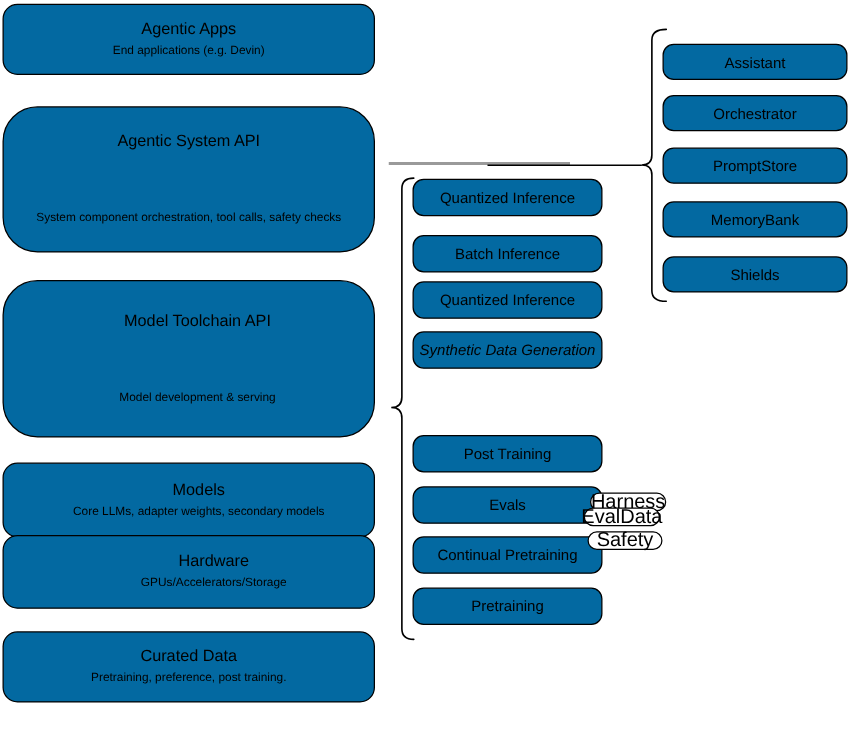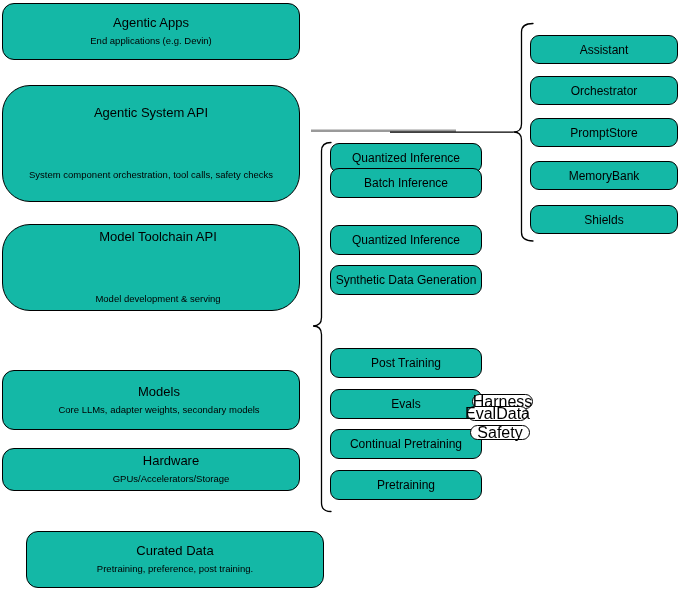--- a/index.html
+++ b/index.html
@@ -7,21 +7,21 @@
     position:relative;
     width:682px;height:591px;
     background:#ffffff;
     font-family:"Liberation Sans", sans-serif;
     color:#000000;
     overflow:hidden;
   }
   #wires{position:absolute;left:0;top:0;z-index:0;}
   .node{
     position:absolute;
-    background:#14b8a6;
+    background:#0369a1;
     border:1.3px solid #000000;
     box-sizing:border-box;
     display:flex;
     flex-direction:column;
     align-items:center;
     justify-content:center;
     text-align:center;
     z-index:1;
   }
   .stack-node{left:2px;width:298px;border-radius:12px;}
@@ -61,50 +61,50 @@
   <div class="node stack-node" style="top:3px;height:57px;">
     <div class="node-title">Agentic Apps</div>
     <div class="node-sub">End applications (e.g. Devin)</div>
   </div>
 
   <div class="node stack-node big" style="top:85px;height:117px;">
     <div class="node-title">Agentic System API</div>
     <div class="node-sub">System component orchestration, tool calls, safety checks</div>
   </div>
 
-  <div class="node stack-node big" style="top:224px;height:87px;padding-left:14px;">
+  <div class="node stack-node big" style="top:224px;height:126px;padding-left:14px;">
     <div class="node-title">Model Toolchain API</div>
     <div class="node-sub">Model development &amp; serving</div>
   </div>
 
   <div class="node stack-node" style="top:370px;height:60px;padding-left:16px;">
     <div class="node-title">Models</div>
     <div class="node-sub">Core LLMs, adapter weights, secondary models</div>
   </div>
 
-  <div class="node stack-node" style="top:448px;height:43px;padding-left:40px;">
+  <div class="node stack-node" style="top:428px;height:59px;padding-left:40px;">
     <div class="node-title">Hardware</div>
     <div class="node-sub">GPUs/Accelerators/Storage</div>
   </div>
 
-  <div class="node stack-node" style="top:531px;height:57px;margin-left:24px;">
+  <div class="node stack-node" style="top:505px;height:57px;">
     <div class="node-title">Curated Data</div>
     <div class="node-sub">Pretraining, preference, post training.</div>
   </div>
 
   <div class="node mid-node" style="top:143px;">
     <span>Quantized Inference</span>
   </div>
-  <div class="node mid-node" style="top:168px;text-align:center;">
+  <div class="node mid-node" style="top:188px;text-align:center;">
     <span>Batch Inference</span>
   </div>
   <div class="node mid-node" style="top:225px;">
     <span>Quantized Inference</span>
   </div>
-  <div class="node mid-node" style="top:265px;">
+  <div class="node mid-node" style="top:265px;font-style:italic;">
     <span>Synthetic Data Generation</span>
   </div>
   <div class="node mid-node" style="top:348px;">
     <span>Post Training</span>
   </div>
   <div class="node mid-node" style="top:389px;">
     <span>Evals</span>
   </div>
   <div class="node mid-node" style="top:429px;">
     <span>Continual Pretraining</span>

